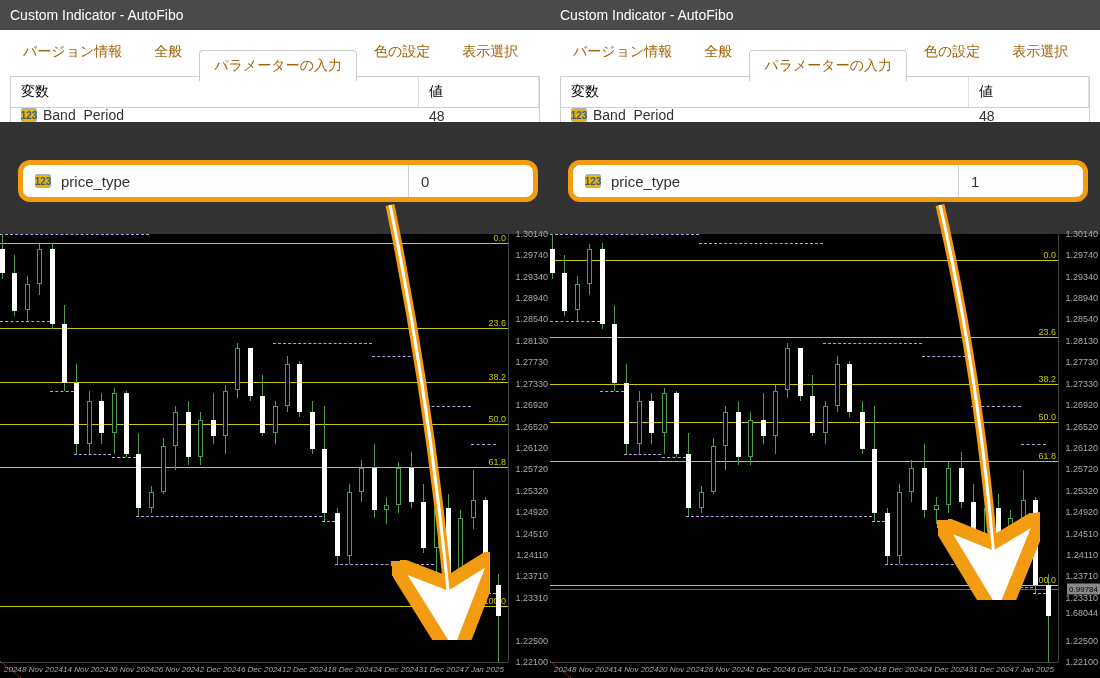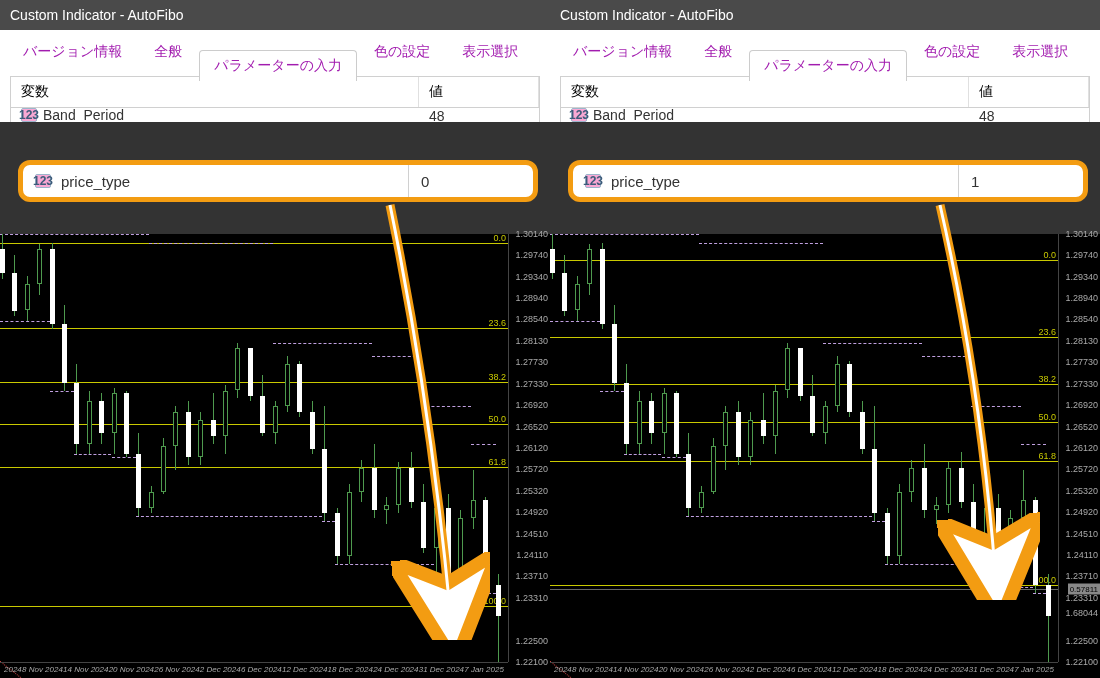--- a/index.html
+++ b/index.html
@@ -2,31 +2,31 @@
 <html><head>
 <meta charset="utf-8">
 <style>
 * { margin: 0; padding: 0; box-sizing: border-box; }
 body { font-family: "Segoe UI", Meiryo, sans-serif; background: #333; width: 1100px; height: 678px; overflow: hidden; position: relative; }
 .panel { position: absolute; background: #fff; }
 .panel.left { left: 0; top: 0; width: 550px; }
 .panel.right { left: 550px; top: 0; width: 550px; }
 .titlebar { background: #4a4a4a; color: #fff; font-size: 14px; padding: 6px 10px; height: 30px; display: flex; align-items: center; }
 .tabs { background: #fff; padding: 6px 8px 0 8px; display: flex; gap: 2px; font-size: 14px; border-bottom: 1px solid #fff; }
-.tab { padding: 6px 14px; border: 1px solid transparent; border-bottom: none; cursor: pointer; border-radius: 4px 4px 0 0; color: #a21caf; }
+.tab { padding: 6px 14px; border: 1px solid transparent; border-bottom: none; cursor: pointer; border-radius: 4px 4px 0 0; color: #a16207; }
 .tab.active { border-color: #ccc; background: #fff; position: relative; top: 14px; }
 .grid-head { display: flex; margin: 8px 10px 0 10px; border: 1px solid #d0d0d0; background: #fff; font-size: 14px; }
 .grid-head .col { padding: 6px 10px; border-right: 1px solid #e0e0e0; }
 .grid-head .col.var { flex: 1; }
 .grid-head .col.val { width: 120px; }
 .grid-row-part { margin: 0 10px; border-left: 1px solid #d0d0d0; border-right: 1px solid #d0d0d0; height: 14px; overflow: hidden; display: flex; font-size: 14px; color: #333; }
 .grid-row-part .col { padding: 0 10px; }
 .grid-row-part .col.var { flex: 1; display: flex; align-items: center; gap: 6px; }
 .grid-row-part .col.val { width: 120px; }
-.mini-icon { width: 16px; height: 14px; background: #f9a8d4; border: 1px solid #9bb5cc; border-radius: 2px; display: inline-flex; align-items: center; justify-content: center; font-size: 12px; color: #3d5b7a; font-weight: bold; }
+.mini-icon { width: 16px; height: 14px; background: #eab308; border: 1px solid #9bb5cc; border-radius: 2px; display: inline-flex; align-items: center; justify-content: center; font-size: 10px; color: #3d5b7a; font-weight: bold; }
 .highlight-box { position: absolute; border: 5px solid #f39c12; border-radius: 12px; background: #fff; display: flex; align-items: center; padding: 0 12px; height: 42px; font-size: 15px; color: #333; z-index: 10; }
 .highlight-box .hl-icon { margin-right: 10px; }
 .highlight-box .hl-var { flex: 1; }
 .highlight-box .hl-divider { width: 1px; height: 100%; background: #d0d0d0; margin-right: 12px; }
 .highlight-box .hl-val { width: 100px; }
 .arrow-svg { position: absolute; z-index: 15; pointer-events: none; }
 
 .chart { position: absolute; background: #000; }
 .chart.left { left: 0; top: 234px; width: 550px; height: 444px; }
 .chart.right { left: 550px; top: 234px; width: 550px; height: 444px; }
@@ -576,21 +576,21 @@
       <div class="price-tick" style="top: 54.9751%;">1.25720</div>
       <div class="price-tick" style="top: 59.9502%;">1.25320</div>
       <div class="price-tick" style="top: 64.9254%;">1.24920</div>
       <div class="price-tick" style="top: 70.0249%;">1.24510</div>
       <div class="price-tick" style="top: 75%;">1.24110</div>
       <div class="price-tick" style="top: 79.9751%;">1.23710</div>
       <div class="price-tick" style="top: 84.9502%;">1.23310</div>
       <div class="price-tick" style="top: 88.5945%;">1.68044</div>
       <div class="price-tick" style="top: 95.0249%;">1.22500</div>
       <div class="price-tick" style="top: 100%;">1.22100</div>
-      <div class="bid-badge" style="top: 83%;">0.57811</div>
+      <div class="bid-badge" style="top: 83%;">0.99784</div>
     </div>
   <div class="time-scale" id="tscale-1">
       <span>2024</span>
       <span>8 Nov 2024</span>
       <span>14 Nov 2024</span>
       <span>20 Nov 2024</span>
       <span>26 Nov 2024</span>
       <span>2 Dec 2024</span>
       <span>6 Dec 2024</span>
       <span>12 Dec 2024</span>

